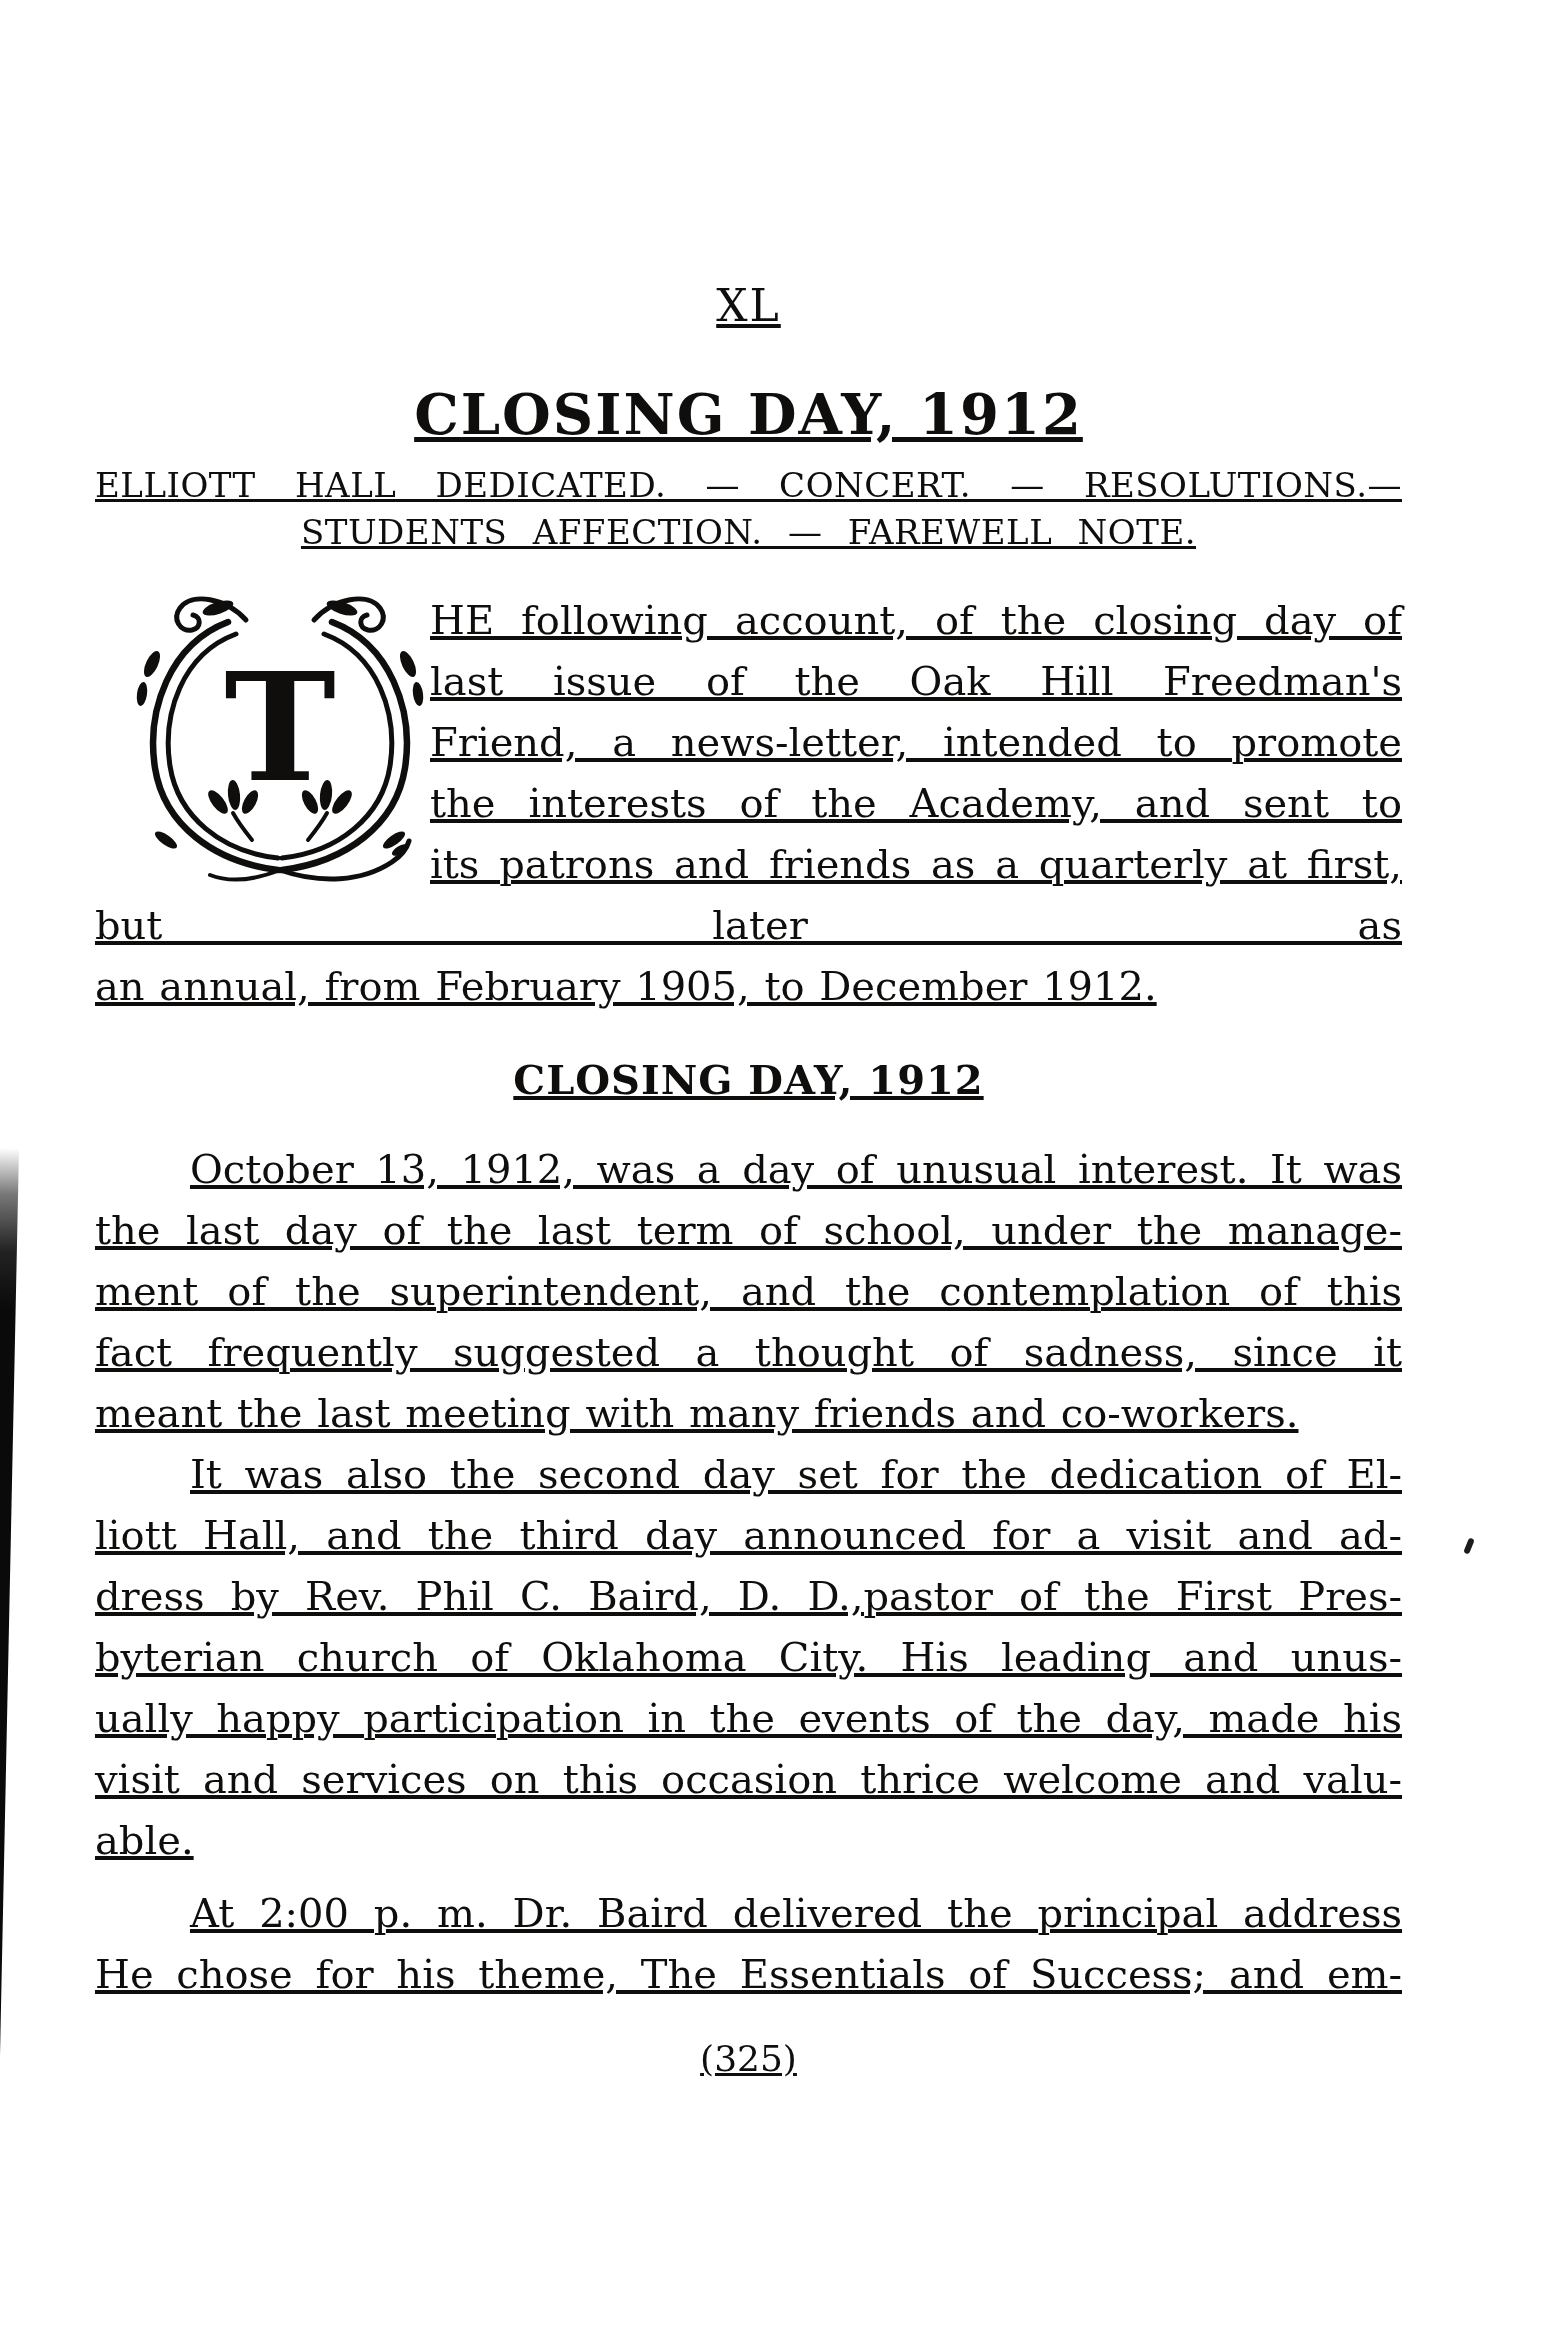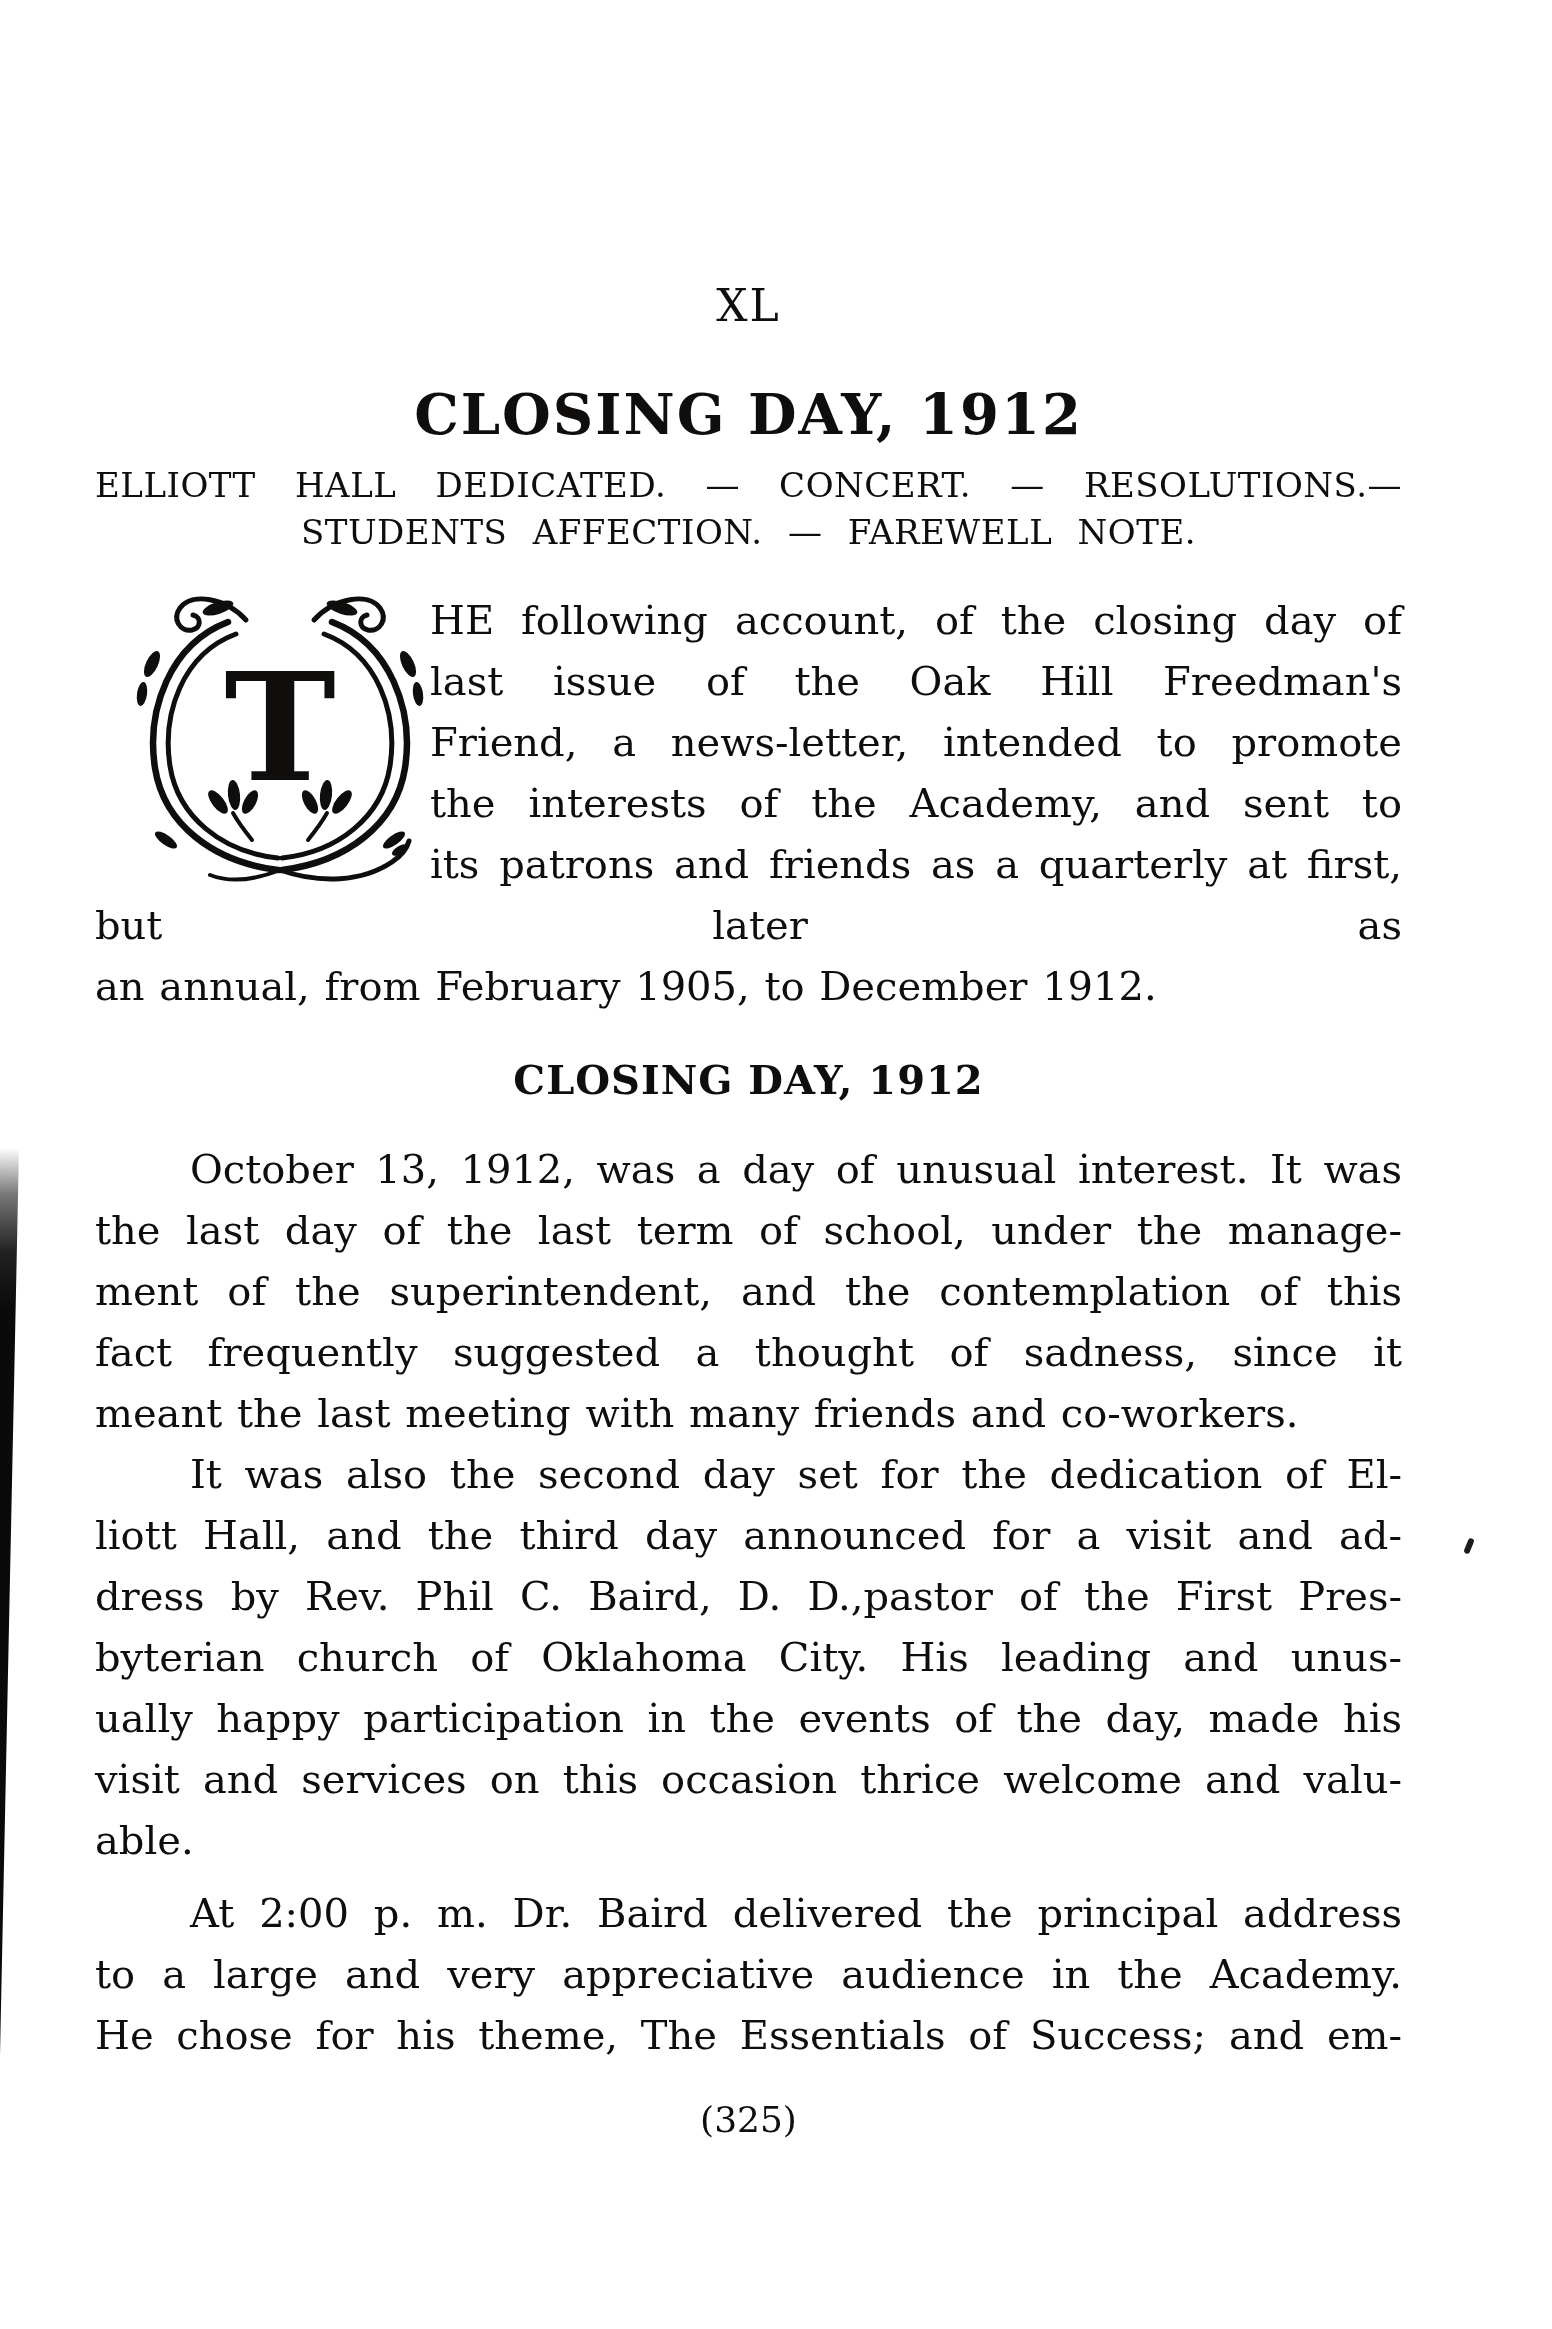--- a/index.html
+++ b/index.html
@@ -4,20 +4,21 @@
 <style>
   html, body { margin: 0; padding: 0; background: #ffffff; }
   .page {
     position: relative;
     width: 1552px;
     height: 2329px;
     background: #ffffff;
     color: #0f0e0c;
     font-family: "DejaVu Serif", "Liberation Serif", serif;
     overflow: hidden;
+    text-decoration: underline;
   }
   .content {
     margin-left: 95px;
     margin-right: 150px; 
   }
   .chapter-number {
     margin-top: 280px;
     text-align: center;
     font-size: 44px;
     line-height: 52px;
@@ -185,20 +186,19 @@
       <div class="line jline">liott Hall, and the third day announced for a visit and ad-</div>
       <div class="line jline">dress by Rev. Phil C. Baird, D. D.,pastor of the First Pres-</div>
       <div class="line jline">byterian church of Oklahoma City.  His leading and unus-</div>
       <div class="line jline">ually happy participation in the events of the day, made his</div>
       <div class="line jline">visit and services on this occasion thrice welcome and valu-</div>
       <div class="line endline">able.</div>
     </div>
 
     <div class="para para4">
       <div class="line jline indent">At 2:00 p. m. Dr. Baird delivered the principal address</div>
-      <div class="line jline">to a large and very appreciative audience in the Academy.</div>
       <div class="line jline">He chose for his theme, The Essentials of Success; and em-</div>
     </div>
 
     <div class="page-number">(325)</div>
 
   </div>
 </div>
 
 </body></html>

